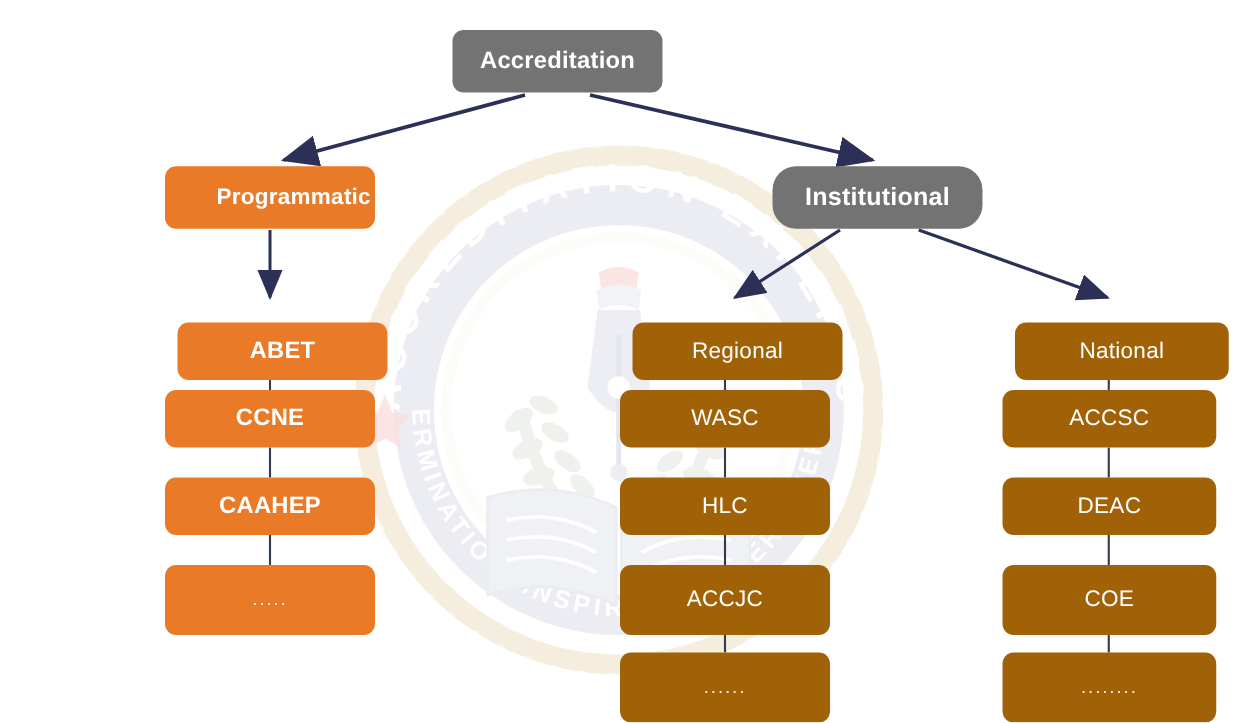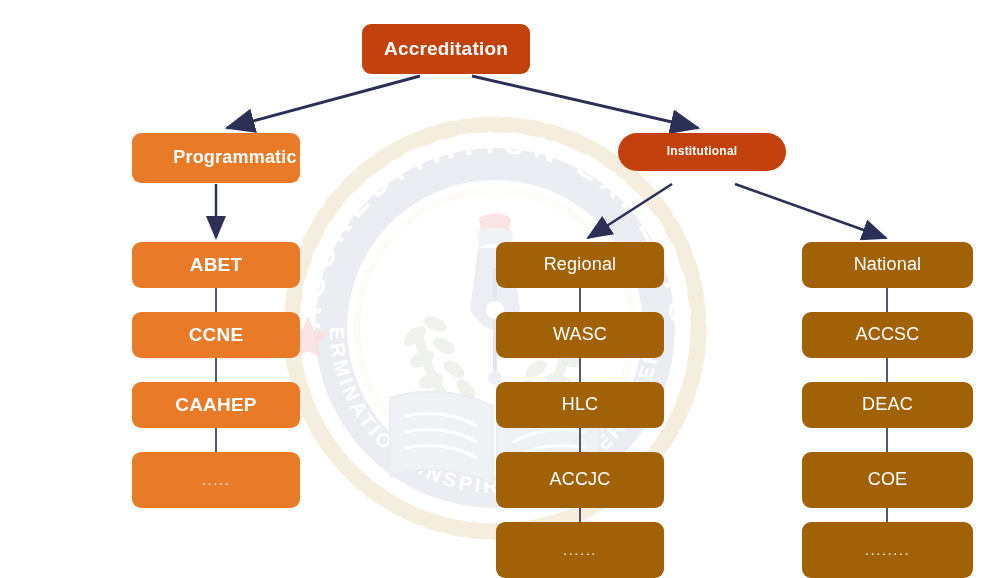--- a/index.html
+++ b/index.html
@@ -46,44 +46,44 @@
     display: flex;
     align-items: center;
     justify-content: center;
     border-radius: 9px;
     color: #ffffff;
     text-align: center;
     line-height: 1.1;
     letter-spacing: .2px;
     user-select: none;
   }
-  .node.navy   { background: #c2410c; }
+  .node.navy   { background: #737373; }
   .node.orange { background: #E87A28; }
   .node.blue   { background: #a16207; }
 
   .node.bold   { font-weight: bold; }
   .node.reg    { font-weight: normal; }
 
   .dots {
     font-size: 15px;
     letter-spacing: 1.5px;
     color: #ffffff;
     opacity: .9;
   }
 
   
   #n-accreditation { left: 362px; top: 24px;  width: 168px; height: 50px; font-size: 19px; }
   #n-programmatic  { left: 132px; top: 133px; width: 168px; height: 50px; font-size: 18px; padding-left: 38px; }
-  #n-institutional { left: 618px; top: 133px; width: 168px; height: 38px; font-size: 12px; border-radius: 19px; }
+  #n-institutional { left: 618px; top: 133px; width: 168px; height: 50px; font-size: 20px; border-radius: 19px; }
 
   .col-orange { left: 132px; width: 168px; }
   .col-reg    { left: 496px; width: 168px; }
   .col-nat    { left: 802px; width: 171px; }
 
-  .r1 { top: 242px; height: 46px; }
+  .r1 { top: 258px; height: 46px; margin-left: 10px; }
   .r2 { top: 312px; height: 46px; }
   .r3 { top: 382px; height: 46px; }
   .r4 { top: 452px; height: 56px; }
   .r5 { top: 522px; height: 56px; }
 
   .fs-box { font-size: 19px; }
   .fs-sub { font-size: 18px; }
 </style>
 </head>
 <body>

